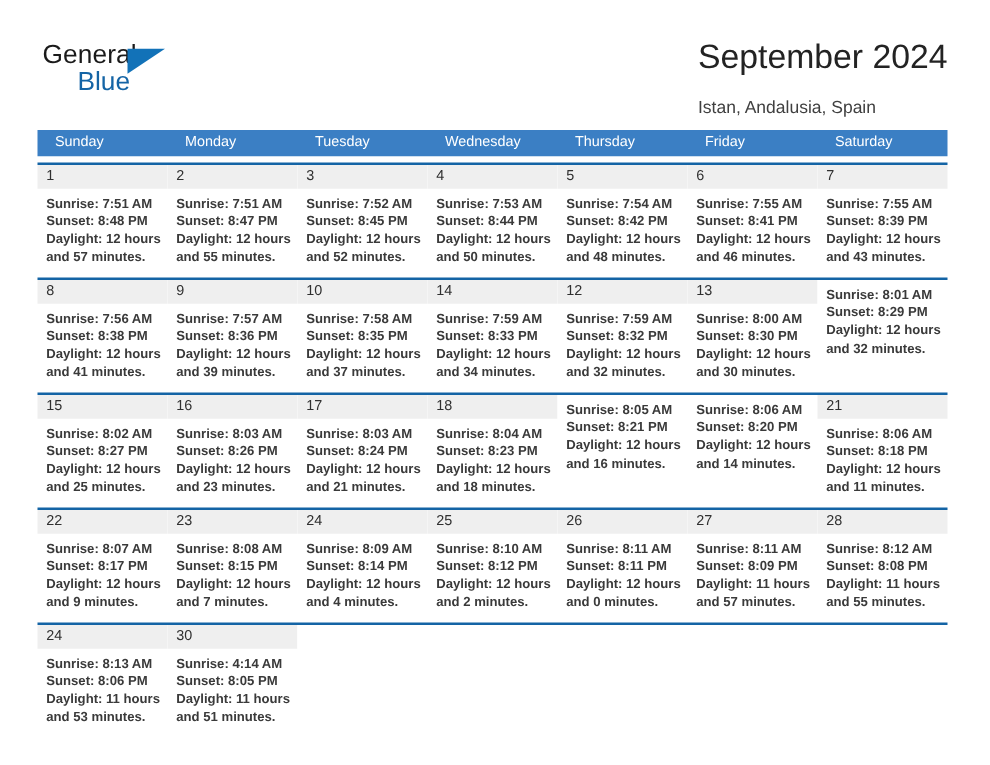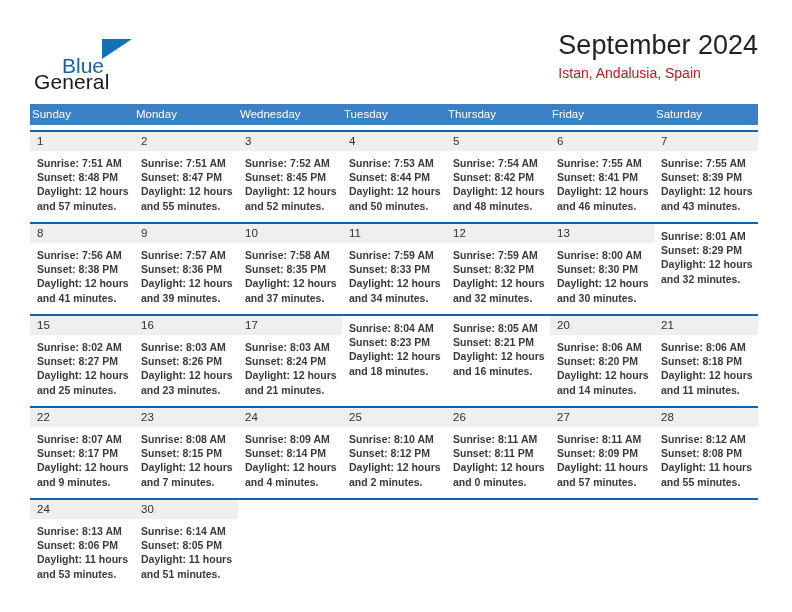--- a/index.html
+++ b/index.html
@@ -37,21 +37,20 @@
     height: 56px;
   }
   .brand-general {
     position: absolute;
     left: 0;
     top: 0;
     font-size: 21px;
     letter-spacing: 0.1px;
     color: #1a1a1a;
     font-family: "Liberation Sans", sans-serif;
-    margin-top: 38px;
   }
   .brand-blue {
     position: absolute;
     left: 28px;
     top: 22px;
     font-size: 21px;
     color: #1464a5;
     font-family: "Liberation Sans", sans-serif;
   }
   .brand-flag {
@@ -70,23 +69,23 @@
     top: 0;
   }
   .cal-title {
     font-size: 27px;
     color: #232323;
     line-height: 34px;
     white-space: nowrap;
   }
   .cal-subtitle {
     font-size: 14px;
-    color: #b91c1c;
+    color: #404040;
     line-height: 22px;
-    margin-top: 0;
+    margin-top: 12px;
     white-space: nowrap;
   }
 
   
   .calendar {
     position: absolute;
     left: 30px;
     top: 104px;
     width: 728px;
   }
@@ -94,21 +93,21 @@
     display: flex;
     width: 728px;
     background: #3b7fc4;
   }
   .weekday {
     flex: 1 1 0;
     height: 21px;
     line-height: 21px;
     font-size: 11.5px;
     color: #ffffff;
-    padding-left: 2px;
+    padding-left: 14px;
     box-sizing: border-box;
     overflow: hidden;
     white-space: nowrap;
   }
 
   .week {
     display: flex;
     width: 728px;
     margin-top: 5px;
     border-top: 2px solid #1464a5;
@@ -164,22 +163,22 @@
       <div class="cal-title">September 2024</div>
       <div class="cal-subtitle">Istan, Andalusia, Spain</div>
     </div>
   </div>
 
   <div class="calendar">
 
     <div class="weekdays">
       <div class="weekday">Sunday</div>
       <div class="weekday">Monday</div>
+      <div class="weekday">Tuesday</div>
       <div class="weekday">Wednesday</div>
-      <div class="weekday">Tuesday</div>
       <div class="weekday">Thursday</div>
       <div class="weekday">Friday</div>
       <div class="weekday">Saturday</div>
     </div>
 
     <div class="week">
       <div class="daycell">
         <div class="datenum">1</div>
         <div class="info">
           <div>Sunrise: 7:51 AM</div>
@@ -266,21 +265,21 @@
       <div class="daycell">
         <div class="datenum">10</div>
         <div class="info">
           <div>Sunrise: 7:58 AM</div>
           <div>Sunset: 8:35 PM</div>
           <div>Daylight: 12 hours</div>
           <div>and 37 minutes.</div>
         </div>
       </div>
       <div class="daycell">
-        <div class="datenum">11</div>
+        <div class="datenum">14</div>
         <div class="info">
           <div>Sunrise: 7:59 AM</div>
           <div>Sunset: 8:33 PM</div>
           <div>Daylight: 12 hours</div>
           <div>and 34 minutes.</div>
         </div>
       </div>
       <div class="daycell">
         <div class="datenum">12</div>
         <div class="info">
@@ -331,37 +330,37 @@
       <div class="daycell">
         <div class="datenum">17</div>
         <div class="info">
           <div>Sunrise: 8:03 AM</div>
           <div>Sunset: 8:24 PM</div>
           <div>Daylight: 12 hours</div>
           <div>and 21 minutes.</div>
         </div>
       </div>
       <div class="daycell">
+        <div class="datenum">18</div>
         <div class="info">
           <div>Sunrise: 8:04 AM</div>
           <div>Sunset: 8:23 PM</div>
           <div>Daylight: 12 hours</div>
           <div>and 18 minutes.</div>
         </div>
       </div>
       <div class="daycell">
         <div class="info">
           <div>Sunrise: 8:05 AM</div>
           <div>Sunset: 8:21 PM</div>
           <div>Daylight: 12 hours</div>
           <div>and 16 minutes.</div>
         </div>
       </div>
       <div class="daycell">
-        <div class="datenum">20</div>
         <div class="info">
           <div>Sunrise: 8:06 AM</div>
           <div>Sunset: 8:20 PM</div>
           <div>Daylight: 12 hours</div>
           <div>and 14 minutes.</div>
         </div>
       </div>
       <div class="daycell">
         <div class="datenum">21</div>
         <div class="info">
@@ -445,21 +444,21 @@
         <div class="info">
           <div>Sunrise: 8:13 AM</div>
           <div>Sunset: 8:06 PM</div>
           <div>Daylight: 11 hours</div>
           <div>and 53 minutes.</div>
         </div>
       </div>
       <div class="daycell">
         <div class="datenum">30</div>
         <div class="info">
-          <div>Sunrise: 6:14 AM</div>
+          <div>Sunrise: 4:14 AM</div>
           <div>Sunset: 8:05 PM</div>
           <div>Daylight: 11 hours</div>
           <div>and 51 minutes.</div>
         </div>
       </div>
       <div class="daycell empty">
         <div class="datenum"></div>
       </div>
       <div class="daycell empty">
         <div class="datenum"></div>

